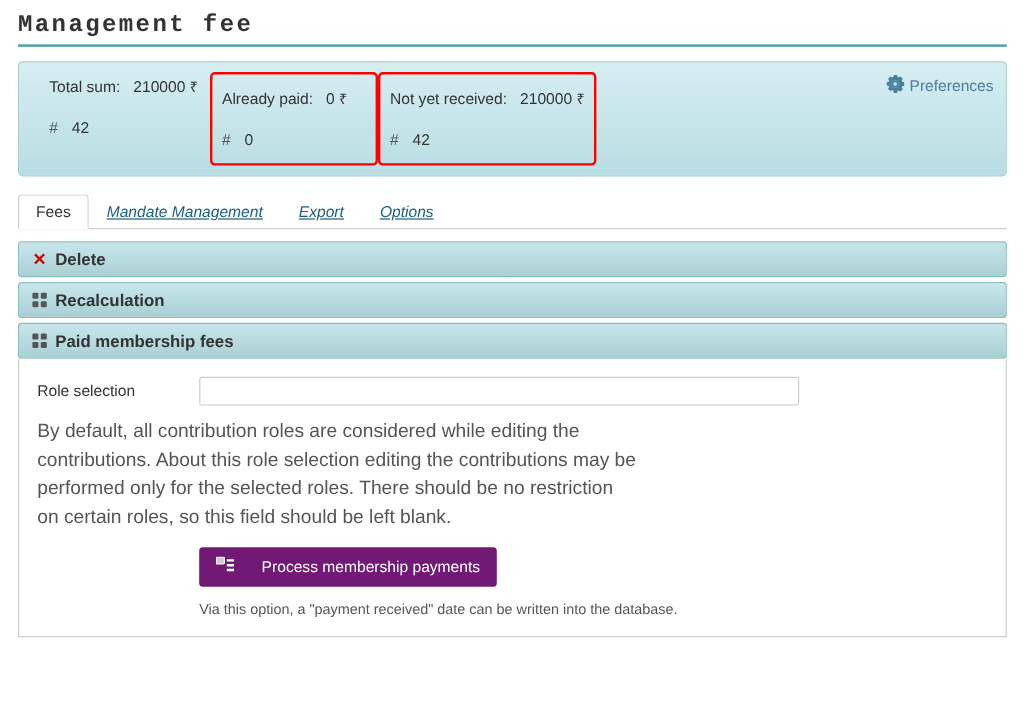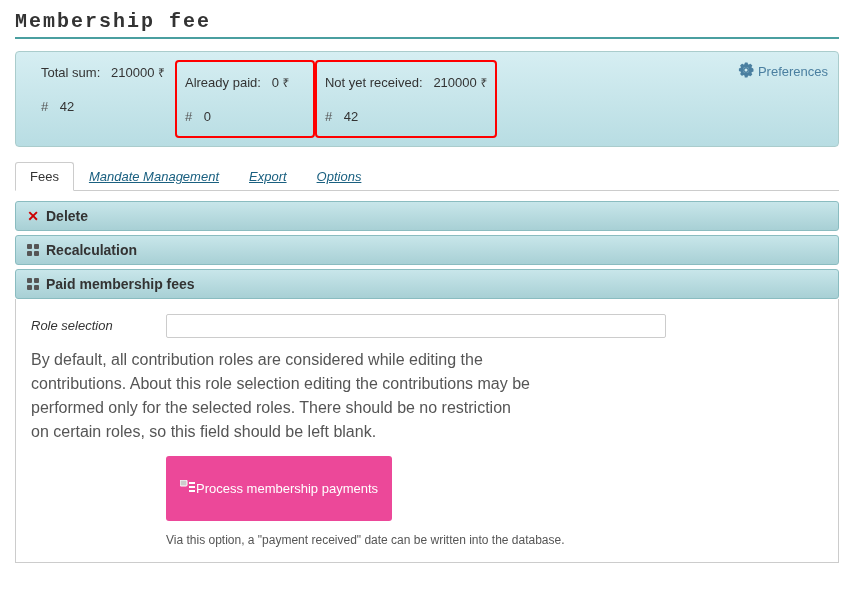--- a/index.html
+++ b/index.html
@@ -145,65 +145,64 @@
       display: flex;
       align-items: flex-start;
       gap: 15px;
       margin-bottom: 10px;
     }
     .form-label {
       min-width: 120px;
       font-size: 13px;
       color: #333;
       padding-top: 4px;
-      font-style: italic;
     }
     .form-input {
       flex: 1;
       max-width: 500px;
       height: 24px;
       border: 1px solid #ccc;
       border-radius: 2px;
       padding: 2px 4px;
       font-size: 13px;
     }
     .help-text {
       font-size: 16px;
       color: #555;
       margin-bottom: 12px;
       max-width: 500px;
       line-height: 1.5;
     }
     .process-btn {
-      background: #ec4899;
+      background: #701a75;
       color: #fff;
       border: none;
       border-radius: 3px;
-      padding: 24px 14px;
+      padding: 8px 14px;
       font-size: 13px;
       cursor: pointer;
       display: inline-flex;
       align-items: center;
-      gap: 0;
+      gap: 22px;
       margin-left: 135px;
       margin-bottom: 12px;
     }
     .footer-text {
       font-size: 12px;
       color: #555;
       margin-left: 135px;
     }
     .currency-symbol { font-size: 12px; }
   </style>
 </head>
 <body>
 
 <div class="page-wrapper">
 
-  <div class="page-title">Membership fee</div>
+  <div class="page-title">Management fee</div>
   <hr class="title-divider">
 
   <div class="summary-bar">
 
     <div class="summary-section">
       <div class="summary-label">
         <span>Total sum:</span>
         &nbsp;
         <span>210000</span>
         <span class="currency-symbol">₹</span>

